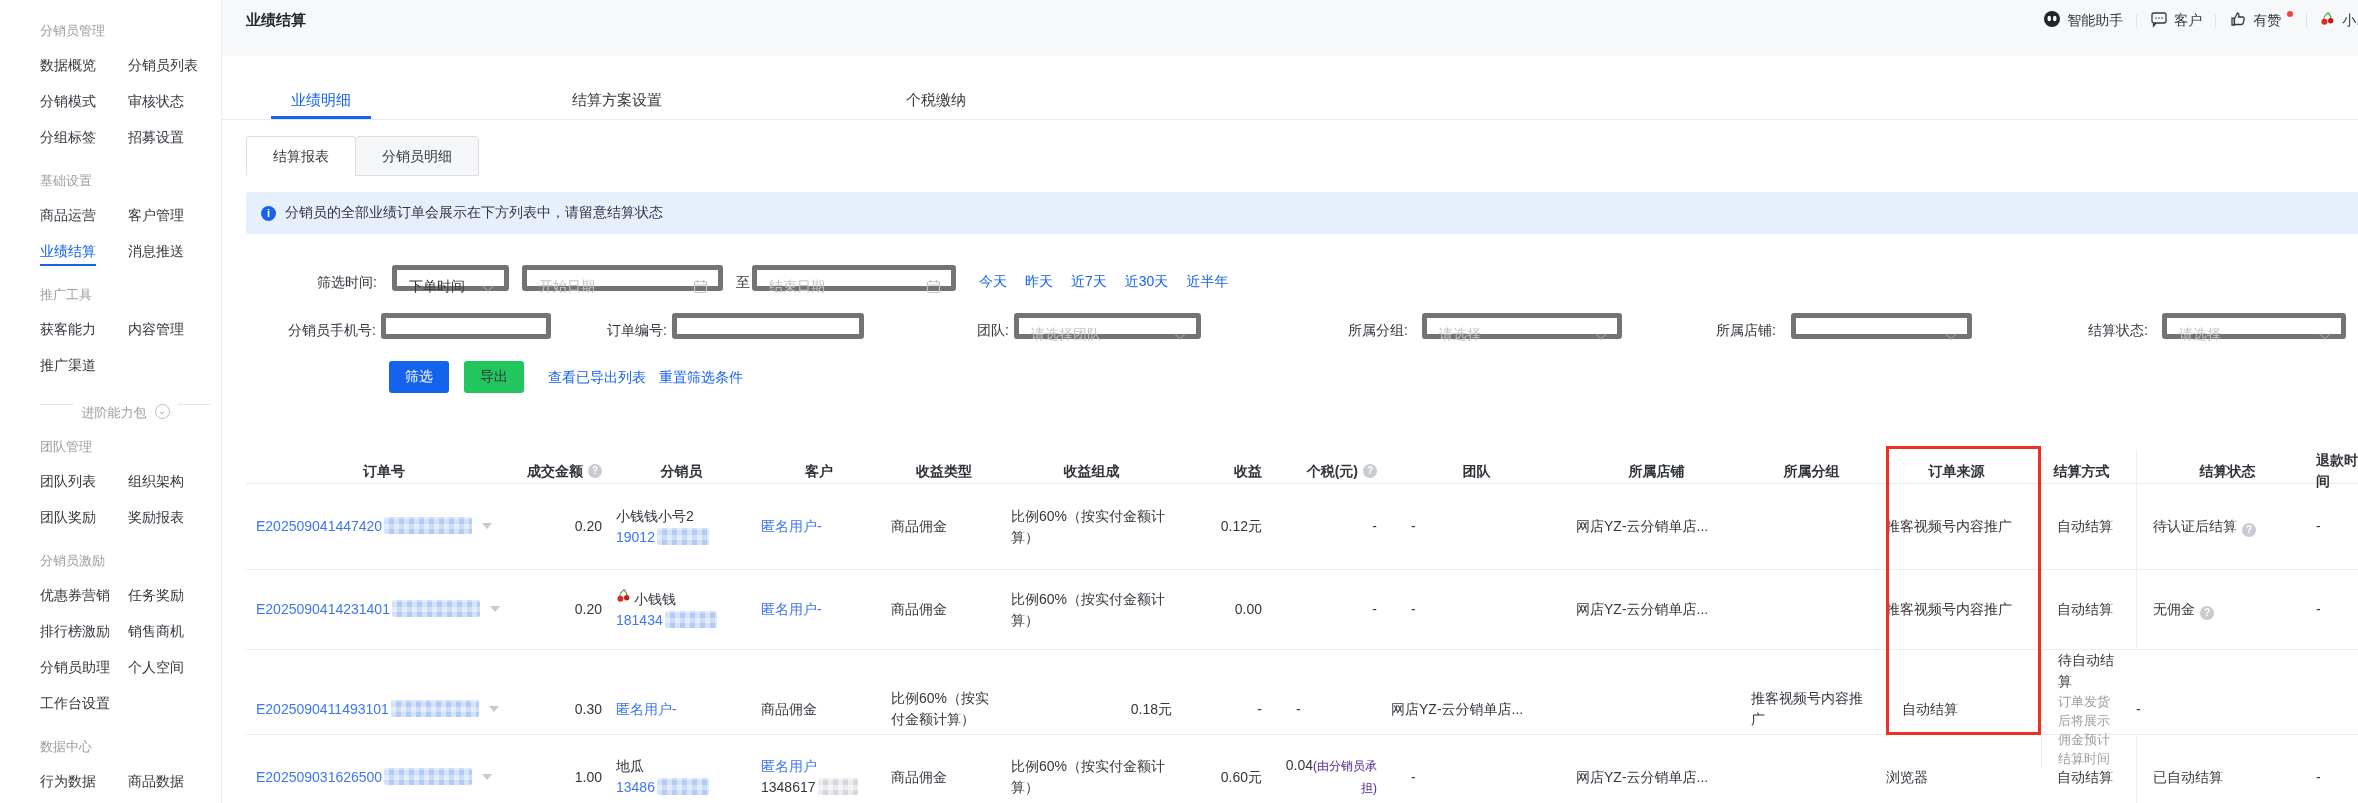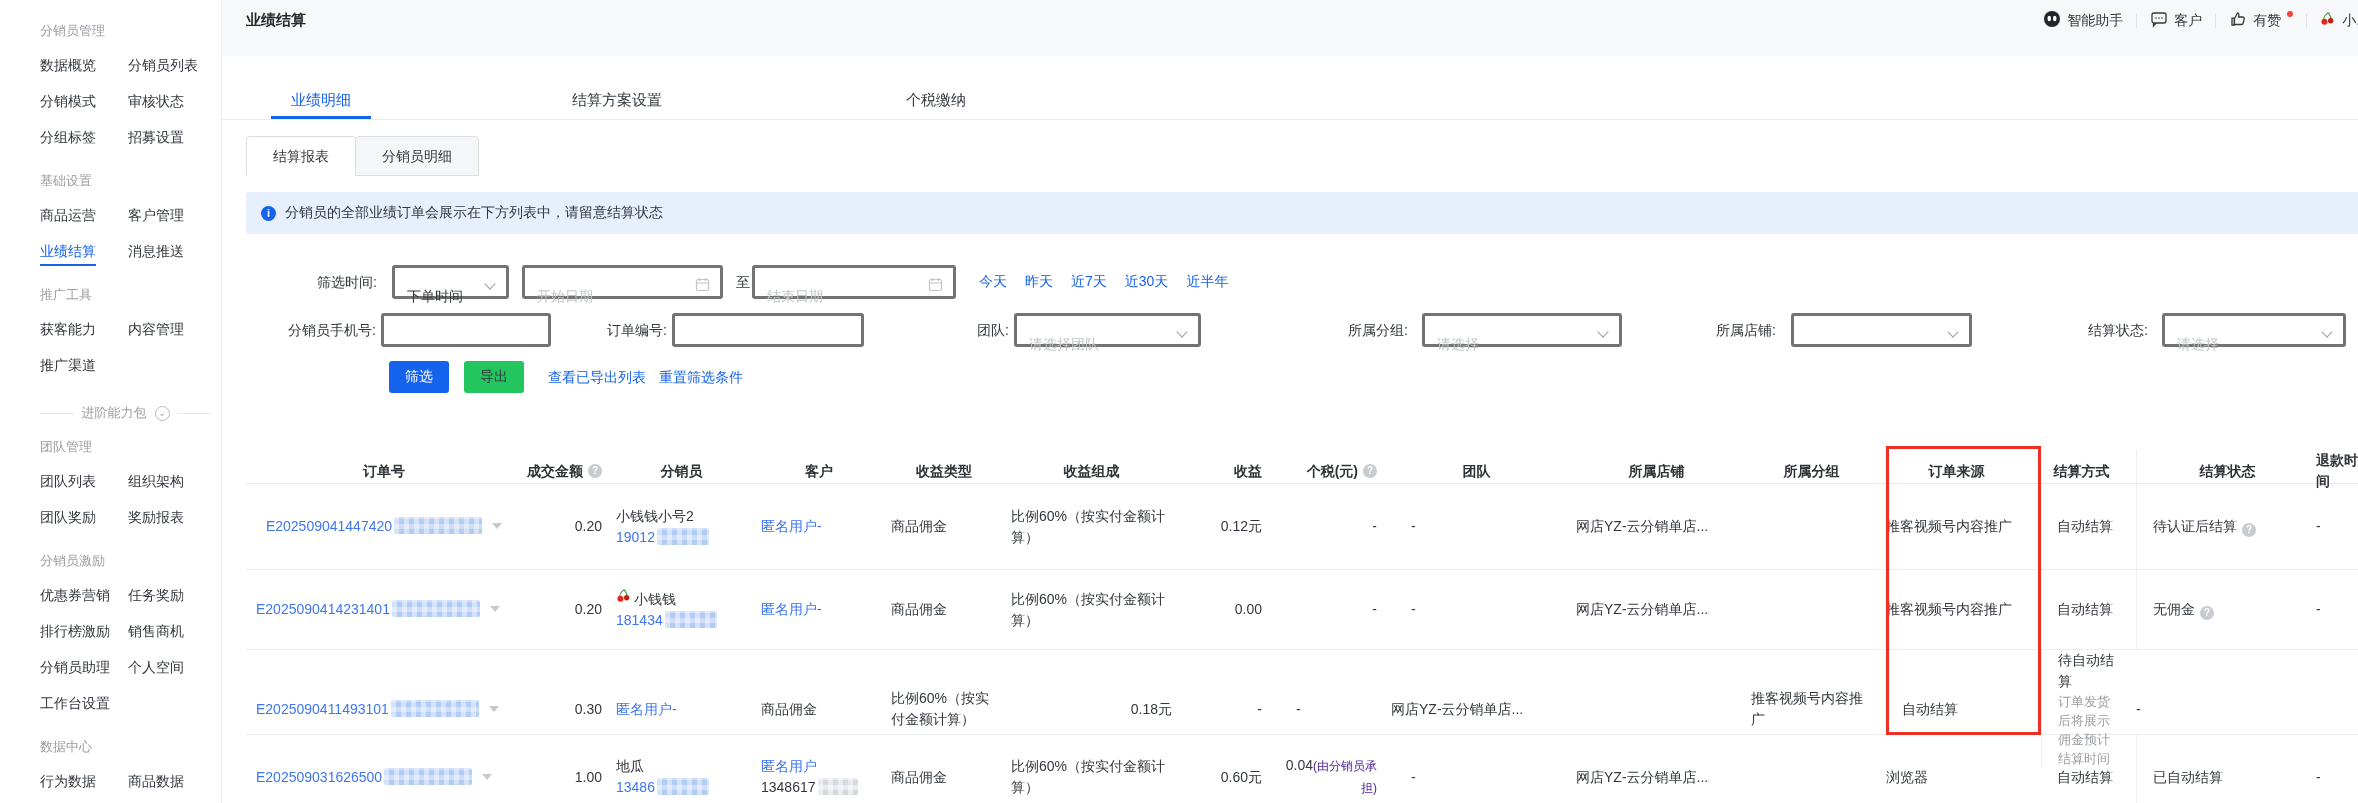--- a/index.html
+++ b/index.html
@@ -8,21 +8,21 @@
           font-size:14px; color:#33373d;margin-left:26px; }
 
   
   .sidebar { position:absolute; left:0; top:0; width:196px; height:803px; background:#fff;
              border-right:1px solid #eceef0; padding:6px 0 0 14px; overflow:hidden; }
   .sb-title { color:#9a9da2; font-size:13px; margin:16px 0 8px; }
   .sb-items { display:flex; flex-wrap:wrap; width:176px; }
   .sb-item { width:88px; margin:9px 0; color:#33373d; cursor:pointer; white-space:nowrap; }
   .sb-item.active { color:#1562ec; }
   .sb-item.active .lbl { border-bottom:2px solid #1562ec; padding-bottom:5px; }
-  .sb-divider { display:flex; align-items:center; gap:8px; margin:20px 10px 4px 0;
+  .sb-divider { display:flex; gap:8px; margin:20px 10px 4px 0;
                 color:#9a9da2; font-size:13px; }
   .sb-divider .line { flex:1; height:1px; background:#e8e8ea; }
   .sb-divider .circ { width:15px; height:15px; border:1px solid #b9bcc1; border-radius:50%;
                       font-size:9px; line-height:13px; text-align:center; color:#9a9da2; }
 
   
   .main { position:absolute; left:196px; top:0; right:0; height:803px; }
   .topbar { height:56px; display:flex; justify-content:space-between; align-items:flex-start;
             padding:10px 16px 0 24px; background:#f7f8fa; }
   .page-title { font-size:15px; font-weight:700; color:#25282d; line-height:20px; }
@@ -47,22 +47,22 @@
   .subtab.active { background:#fff; border-bottom-color:#fff; }
 
   
   .banner { position:absolute; top:136px; left:24px; width:2114px; height:42px; background:#e7effc;
             border-radius:3px; display:flex; align-items:center; padding:0 15px; gap:9px; }
   .info-icon { width:15px; height:15px; border-radius:50%; background:#1562ec; color:#fff;
                font-size:11px; font-weight:700; line-height:15px; text-align:center; flex:0 0 15px; }
 
   
   .f-label { position:absolute; height:34px; line-height:34px; color:#33373d; white-space:nowrap; }
-  .f-select, .f-input { position:absolute; height:34px; border:3px solid #737373; border-radius:3px;
-                        background:#fff; line-height:32px; padding:12px 30px 0 12px; cursor:pointer; }
+  .f-select, .f-input { position:absolute; height:26px; border:5px solid #737373; border-radius:3px;
+                        background:#fff; line-height:32px; padding:0 30px 0 12px; cursor:pointer; }
   .f-input input { border:none; outline:none; width:100%; height:30px; font-size:14px;
                    font-family:inherit; background:transparent; }
   .ph { color:#c1c4c9; }
   .sel-val { color:#33373d; }
   .chev { position:absolute; right:12px; top:12px; width:8px; height:8px;
           border-right:1.5px solid #9da1a8; border-bottom:1.5px solid #9da1a8; transform:rotate(45deg); }
   .cal { position:absolute; right:10px; top:9px; }
   .quick-links { position:absolute; display:flex; gap:18px; height:34px; align-items:center; }
   .quick-links a, .blue-link { color:#1562ec; text-decoration:none; cursor:pointer; white-space:nowrap; }
   .btn { position:absolute; height:32px; width:60px; border:none; border-radius:3px; font-size:14px;
@@ -329,21 +329,21 @@
             </div>
             <div class="tc status-col">
               <span>结算状态</span>
             </div>
             <div class="tc">
               <span>退款时间</span>
             </div>
           </div>
         <div id="t-body">
             <div class="t-row t-body-row" style="height: 86px;">
-              <div class="tc" style="padding-left: 10px; align-items: center;">
+              <div class="tc" style="padding-left: 10px;">
                 <div><a class="cell-link">E202509041447420</a><span class="blur" style="width: 88px; margin-left: 2px;"></span><span class="caret"></span></div>
               </div>
               <div class="tc right">0.20</div>
               <div class="tc">
                 <div class="name-line">
                   <span>小钱钱小号2</span>
                 </div>
                 <div><a class="cell-link">19012</a><span class="blur" style="width: 52px; margin-left: 2px;"></span></div>
               </div>
               <div class="tc">

